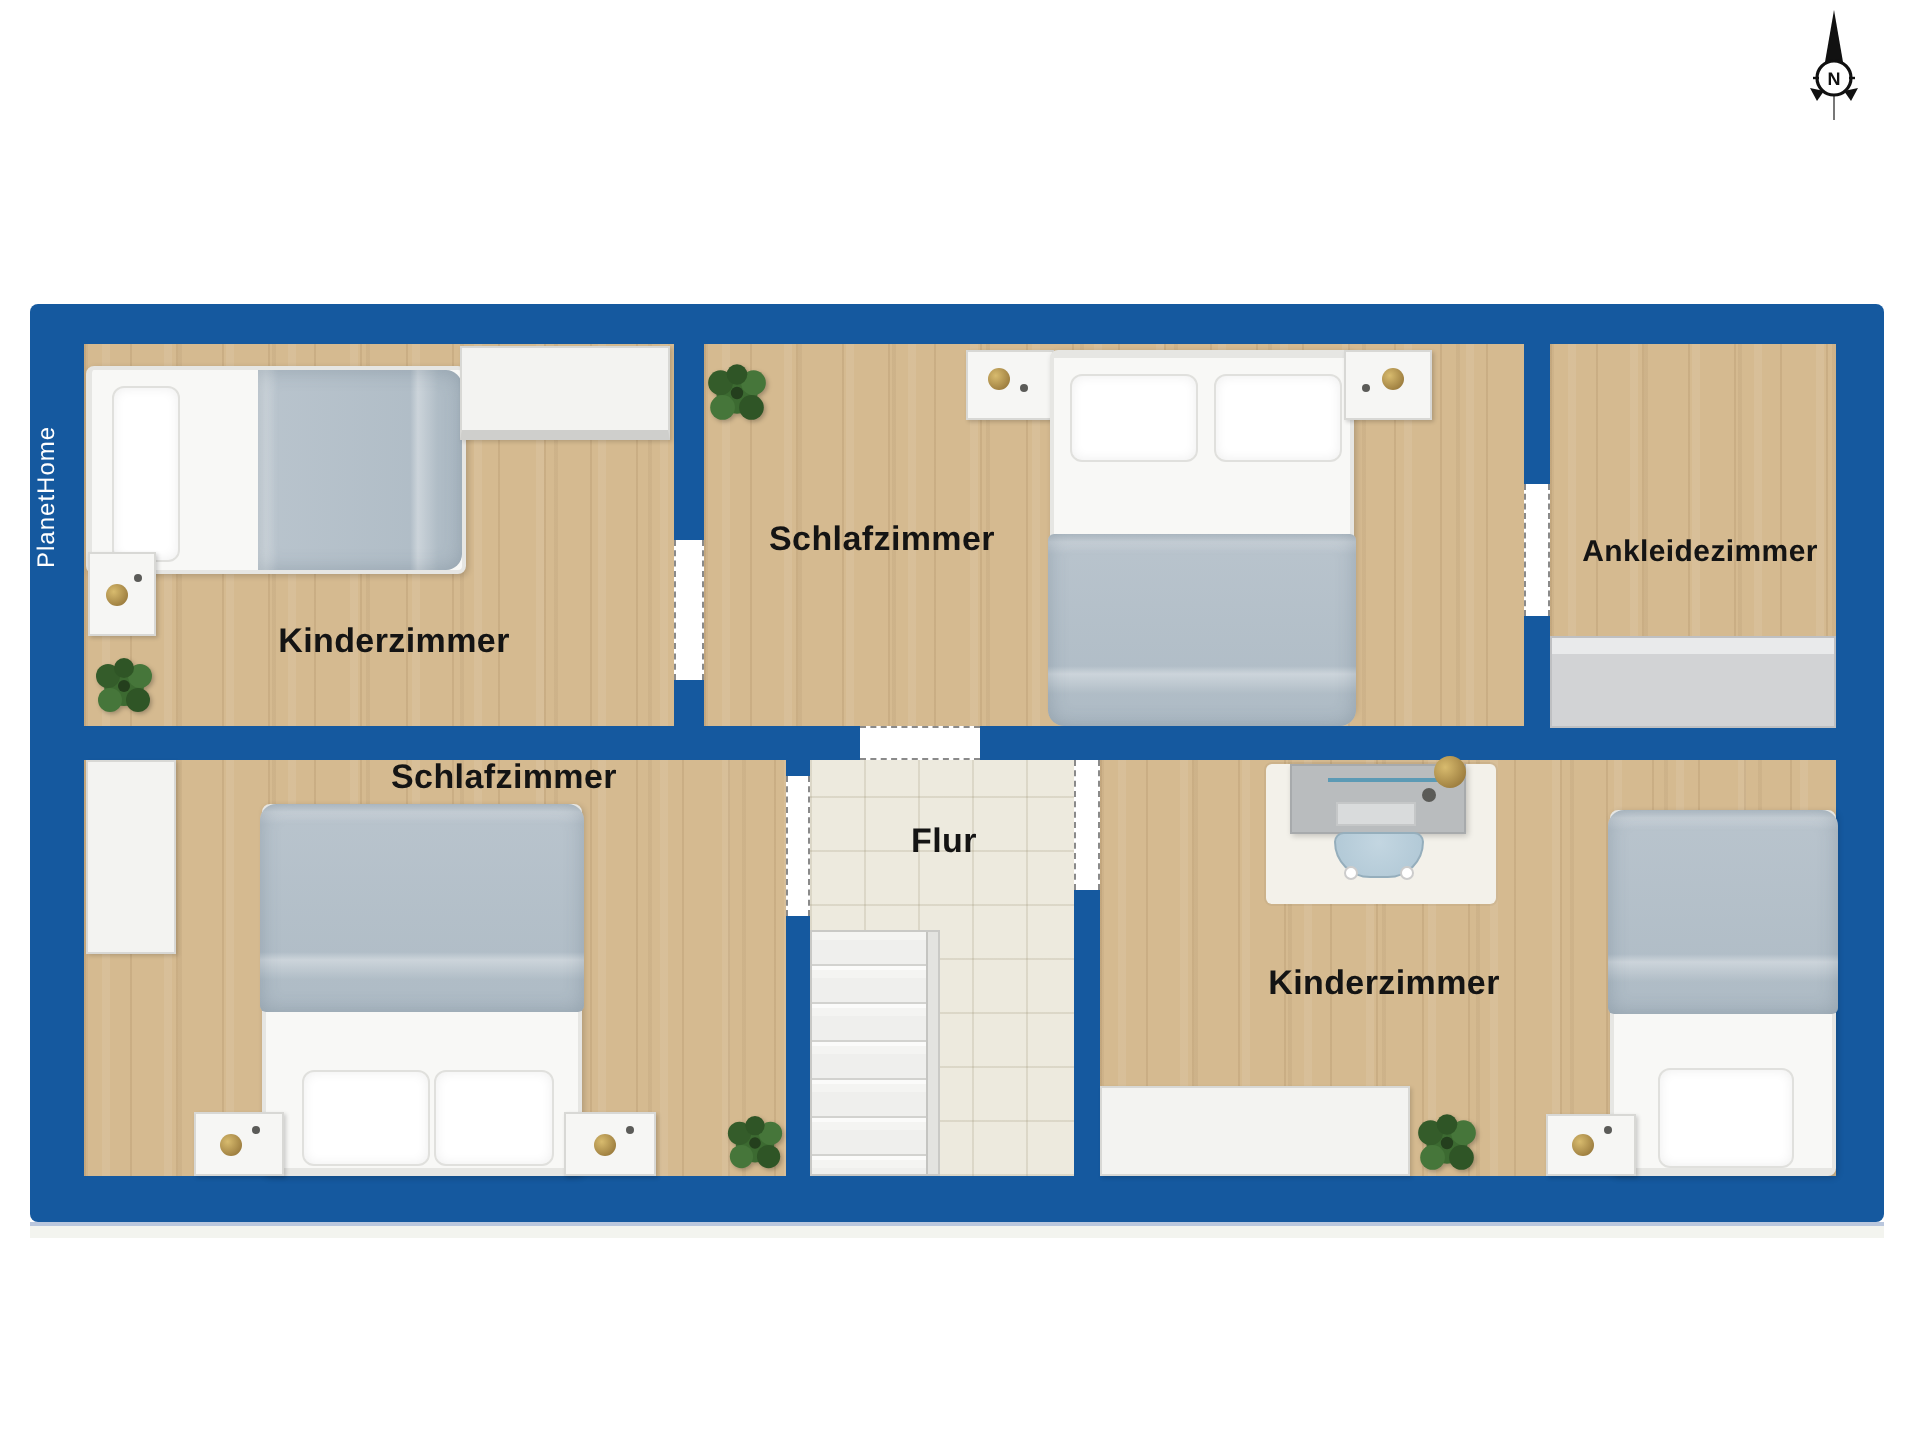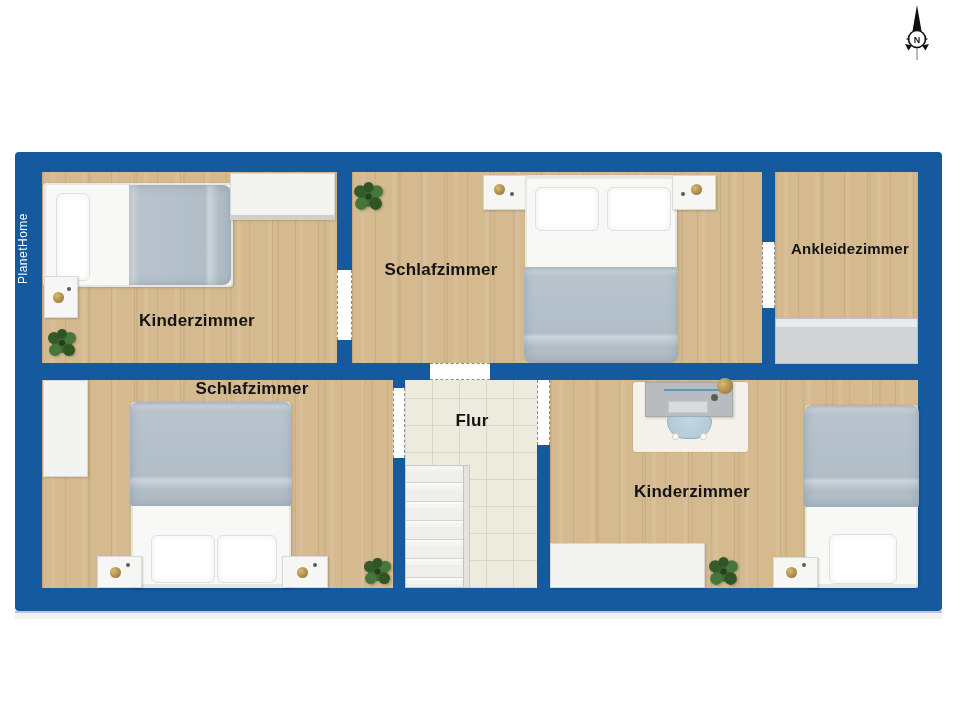--- a/index.html
+++ b/index.html
@@ -142,21 +142,21 @@
       <div class="pillow" style="left:80px;top:8px;width:62px;height:42px"></div>
       <div class="blanket" style="left:-3px;right:-3px;top:88px;height:96px;border-radius:3px 3px 8px 8px"></div>
     </div>
     <div class="furn nightstand" style="left:657px;top:23px;width:44px;height:35px">
       <div class="potdeco" style="left:18px;top:8px"></div>
       <div class="potdot" style="left:8px;top:16px"></div>
     </div>
     <div class="room-label" style="left:426px;top:118px">Schlafzimmer</div>
 
     <div class="furn graybox" style="left:760px;top:166px;width:143px;height:46px"></div>
-    <div class="room-label small" style="left:835px;top:96px">Ankleidezimmer</div>
+    <div class="room-label small" style="left:835px;top:124px">Ankleidezimmer</div>
 
     <div class="furn whitebox" style="left:28px;top:228px;width:45px;height:97px"></div>
     <div class="furn bed" style="left:116px;top:250px;width:160px;height:186px;border-bottom-width:4px">
       <div class="blanket" style="left:-3px;right:-3px;top:-2px;height:104px;border-radius:8px 8px 3px 3px"></div>
       <div class="pillow" style="left:18px;top:131px;width:62px;height:46px"></div>
       <div class="pillow" style="left:84px;top:131px;width:58px;height:46px"></div>
     </div>
     <div class="furn nightstand" style="left:82px;top:404px;width:45px;height:32px">
       <div class="potdeco" style="left:12px;top:10px"></div>
       <div class="potdot" style="left:28px;top:6px"></div>

